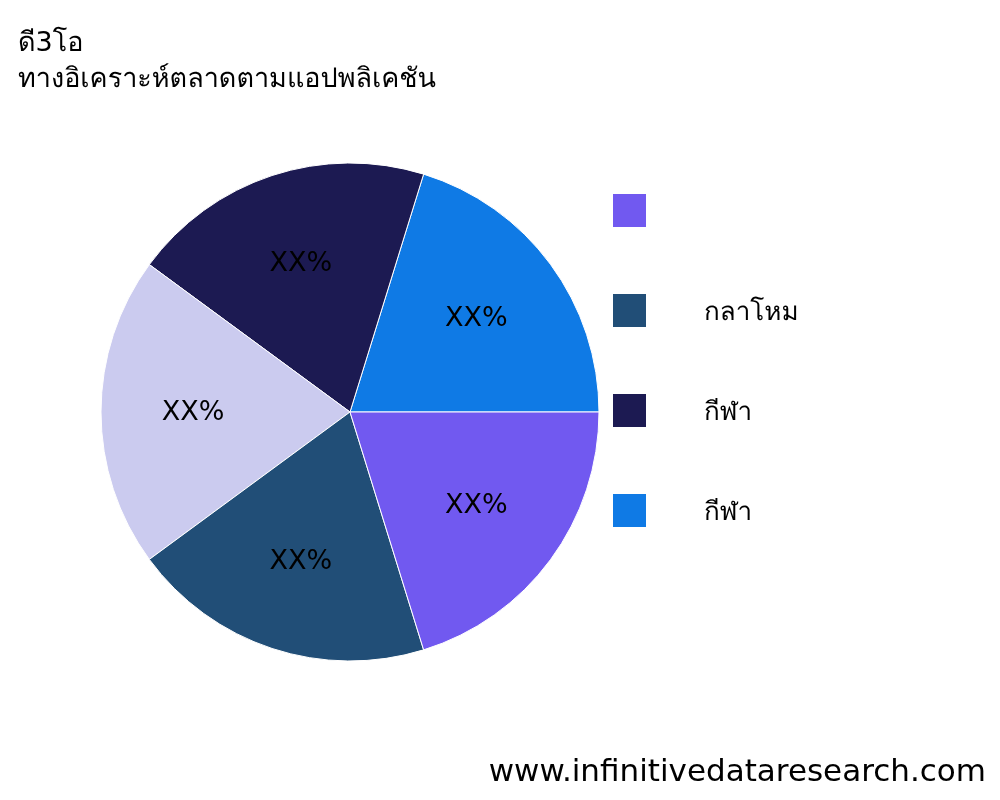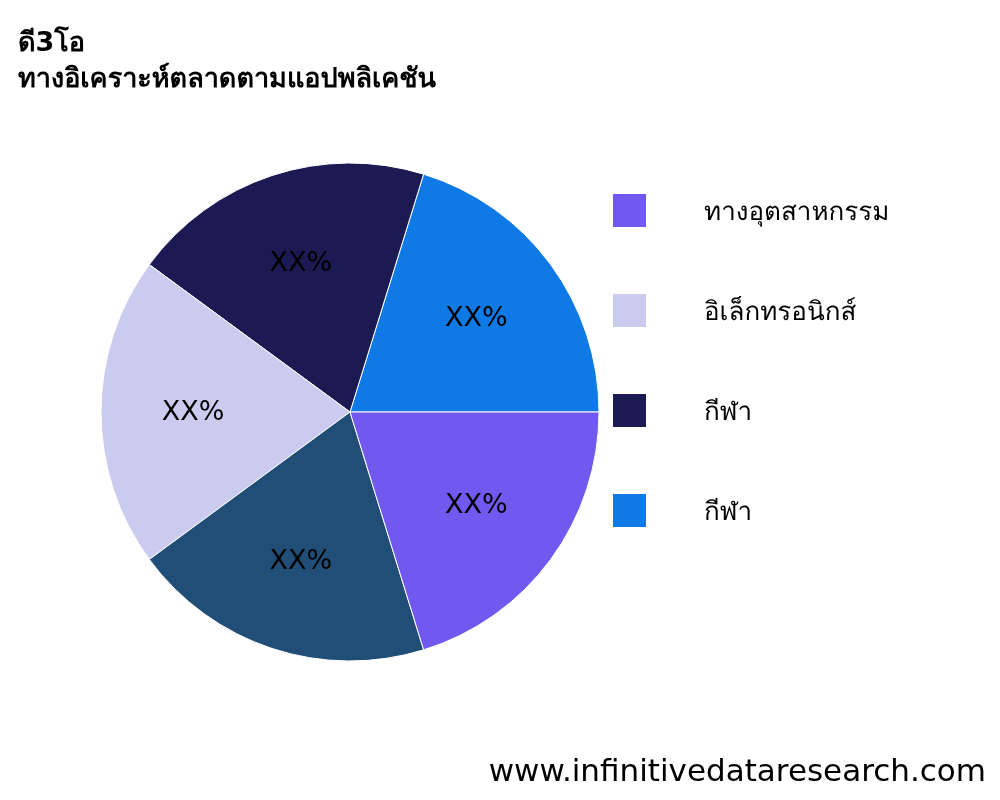--- a/index.html
+++ b/index.html
@@ -18,21 +18,21 @@
 
   
   #title-block {
     position: absolute;
     left: 18px;
     top: 24px;
     line-height: 1.32;
   }
   .title-line {
     font-size: 27px;
-    font-weight: 700;
+    font-weight: 400;
     color: #000000;
     white-space: nowrap;
     letter-spacing: 0px;
   }
 
   
   #chart-area {
     position: absolute;
     left: 0;
     top: 0;
@@ -109,25 +109,24 @@
         <text x="193.1" y="412.0" class="slice-label">XX%</text>
         <text x="300.9" y="561.0" class="slice-label">XX%</text>
         <text x="476.3" y="505.1" class="slice-label">XX%</text>
       </g>
   </svg>
 </div>
 
 <div id="legend">
     <div class="legend-row">
       <span class="legend-swatch" style="background: rgb(113, 89, 240);"></span>
-      <span class="legend-label">ทางอุตสาหกรรม</span>
     </div>
     <div class="legend-row">
-      <span class="legend-swatch" style="background: rgb(203, 203, 239);"></span>
-      <span class="legend-label">อิเล็กทรอนิกส์</span>
+      <span class="legend-swatch" style="background: rgb(33, 78, 119);"></span>
+      <span class="legend-label">กลาโหม</span>
     </div>
     <div class="legend-row">
       <span class="legend-swatch" style="background: rgb(28, 26, 82);"></span>
       <span class="legend-label">กีฬา</span>
     </div>
     <div class="legend-row">
       <span class="legend-swatch" style="background: rgb(15, 122, 229);"></span>
       <span class="legend-label">กีฬา</span>
     </div>
   </div>

